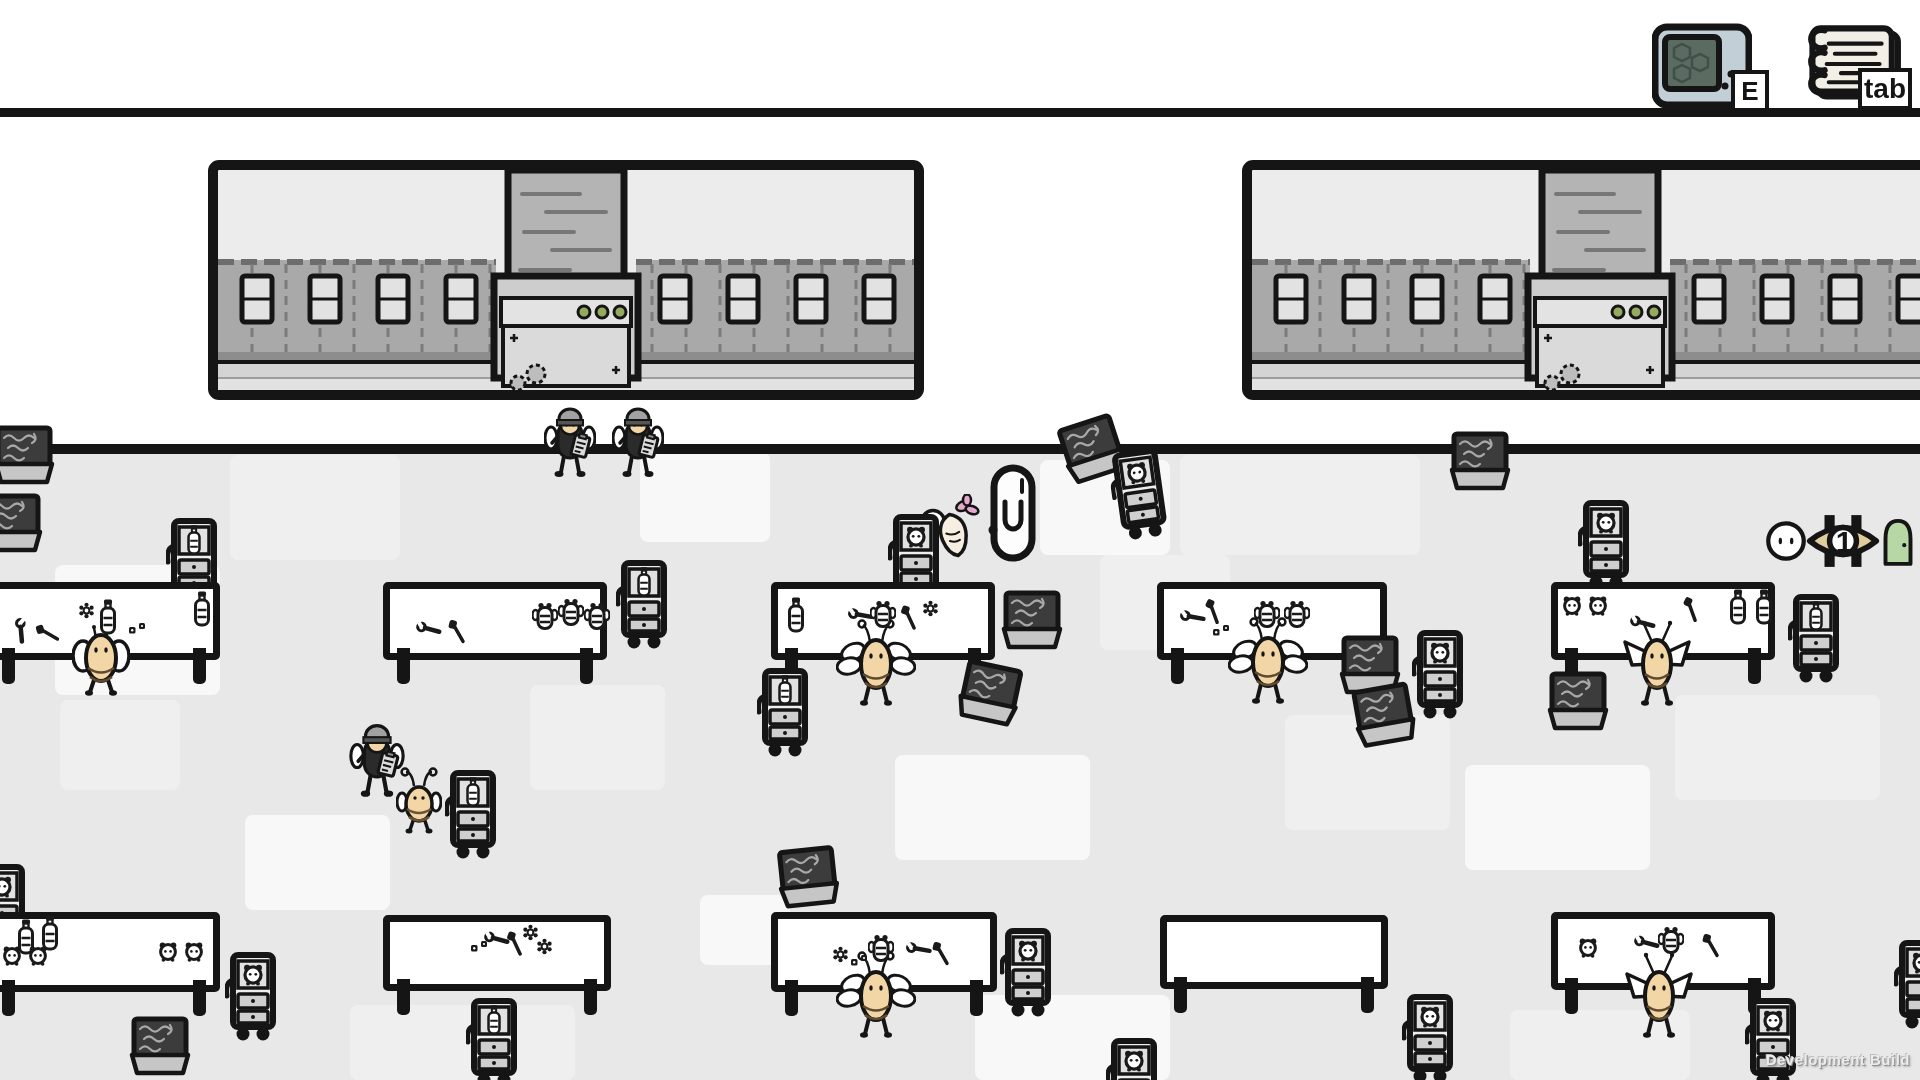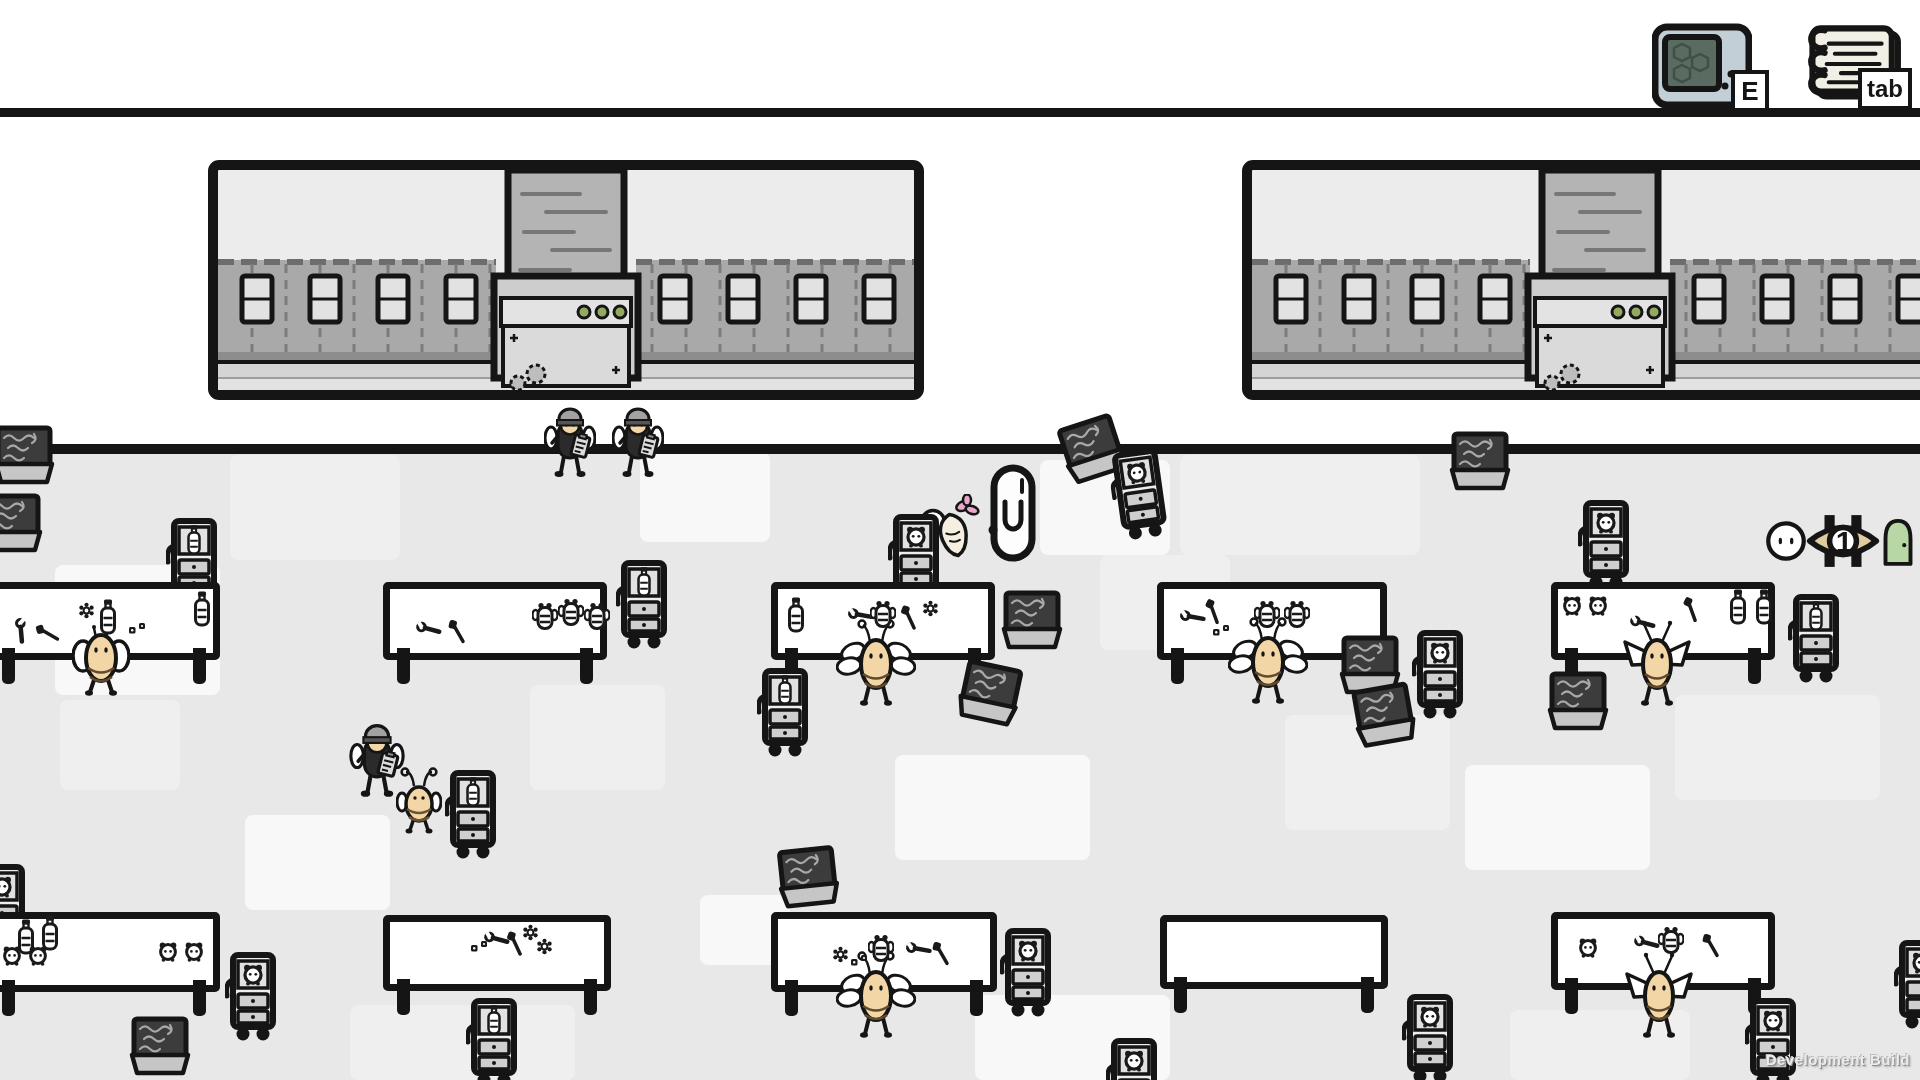--- a/index.html
+++ b/index.html
@@ -809,21 +809,21 @@
       </svg>
     </div>
   <div class="badge" style="left:1731px;top:70px;width:38px;height:42px">
       <span>E</span>
     </div>
   <div class="hudicon" style="left:1786px;top:20px;width:118px;height:88px">
       <svg>
         <use href="#sym-notebook"></use>
       </svg>
     </div>
-  <div class="badge" style="left:1858px;top:68px;width:54px;height:42px;font-size:24px">
+  <div class="badge" style="left:1858px;top:68px;width:54px;height:42px;font-size:28px">
       <span>tab</span>
     </div>
 
   <div class="hudicon" style="left:1764px;top:518px;width:44px;height:46px">
       <svg>
         <use href="#sym-face"></use>
       </svg>
     </div>
   <div class="hudicon" style="left:1806px;top:512px;width:74px;height:58px">
       <svg>

